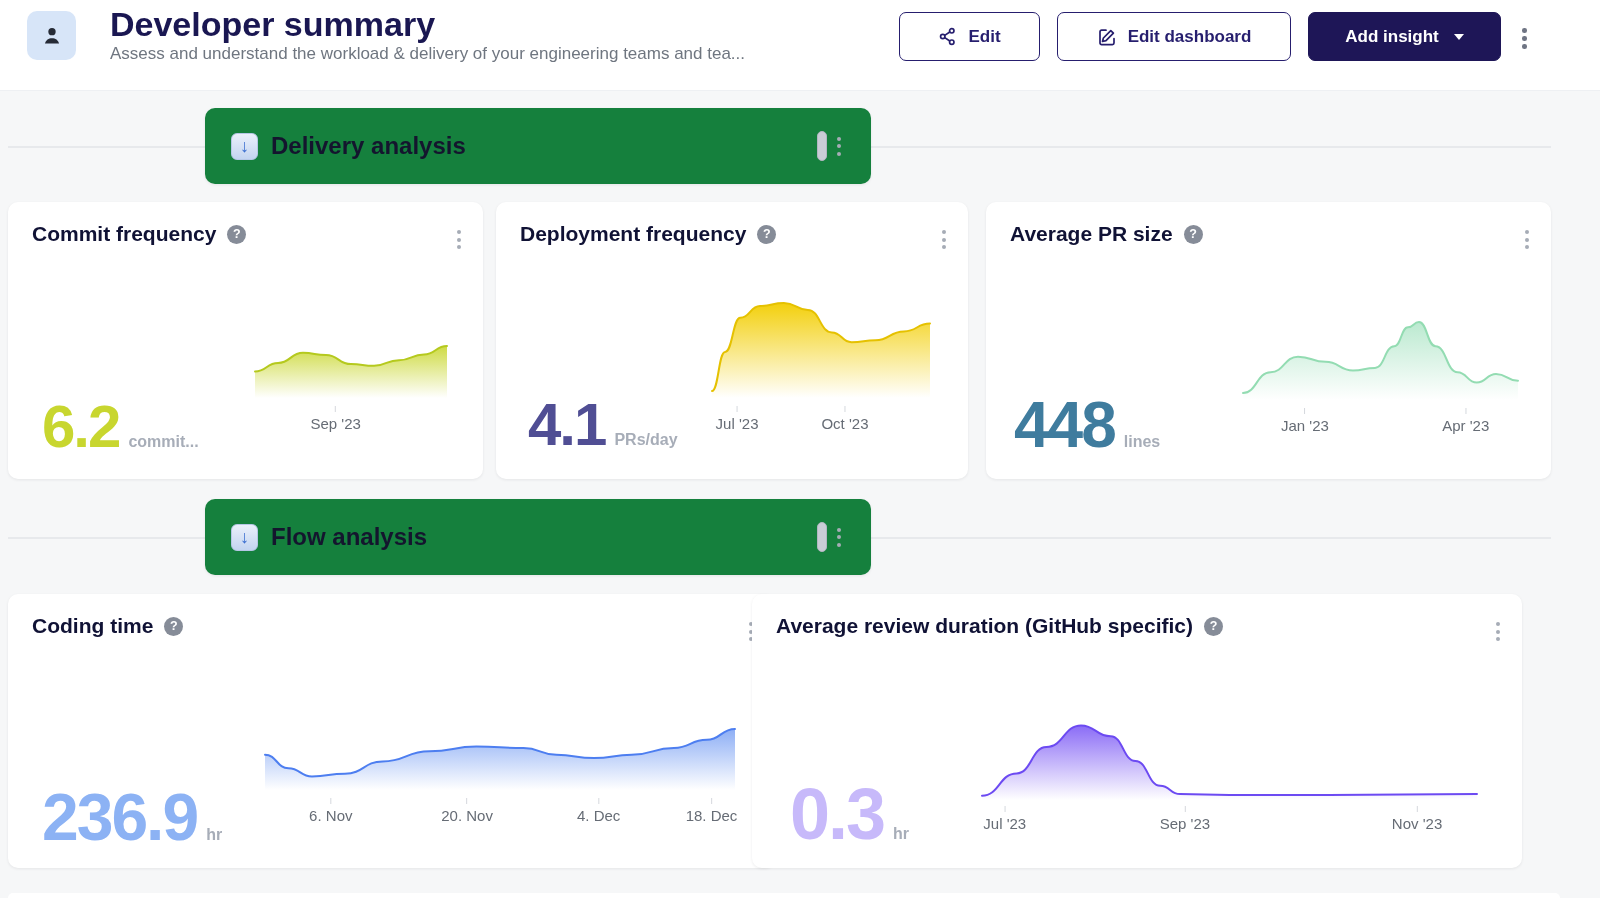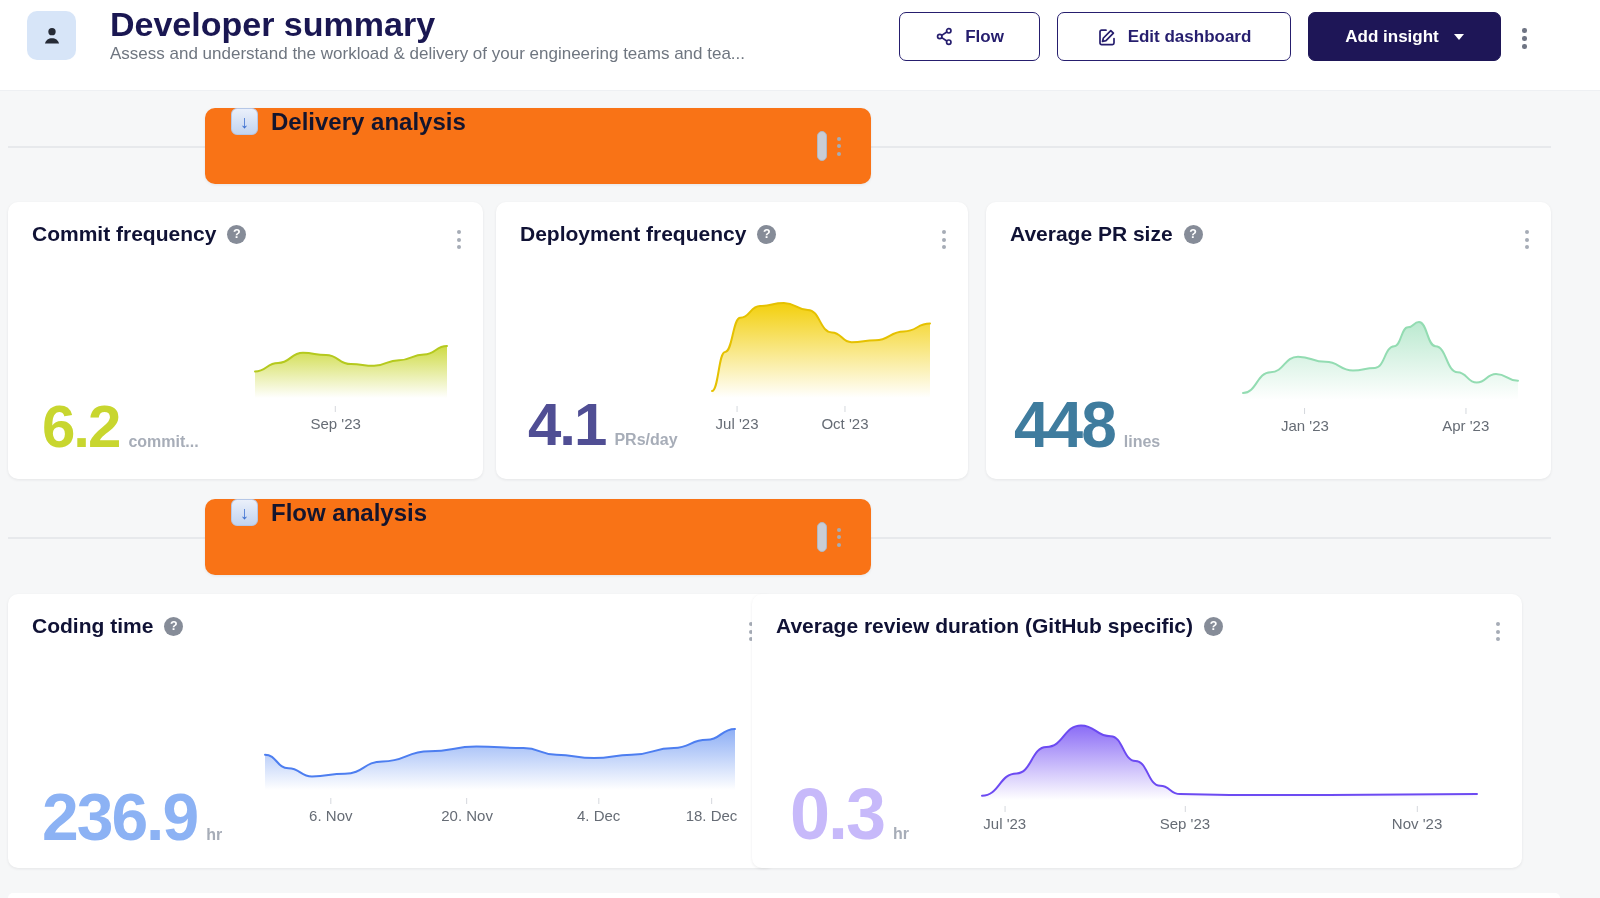--- a/index.html
+++ b/index.html
@@ -19,21 +19,21 @@
   
   .kebab { background:none; border:none; display:flex; flex-direction:column; align-items:center; gap:3.5px; padding:6px 8px; cursor:pointer; }
   .kebab i { width:4px; height:4px; border-radius:50%; background:#a6acb6; display:block; }
   .kebab.on-card { position:absolute; right:14px; top:22px; }
   .header-kebab { position:absolute; left:1514px; top:22px; }
   .header-kebab i { width:4.5px; height:4.5px; background:#6f7584; }
 
   
   .section-row { position:absolute; left:0; width:1600px; height:76px; }
   .section-divider { position:absolute; left:8px; right:49px; top:38px; height:2px; background:#e7e9ec; }
-  .section-card { position:absolute; left:205px; top:0; width:666px; height:76px; background:#f97316; border-radius:10px; box-shadow:0 1px 3px rgba(20,24,40,.08); display:flex; padding:0 22px 0 26px; gap:13px; }
+  .section-card { position:absolute; left:205px; top:0; width:666px; height:76px; background:#15803d; border-radius:10px; box-shadow:0 1px 3px rgba(20,24,40,.08); display:flex; align-items:center; padding:0 22px 0 26px; gap:13px; }
   .emoji-down { width:27px; height:27px; border-radius:6px; background:linear-gradient(180deg,#eaf0fb,#c3d4f0); border:1px solid #b6c7e6; display:flex; align-items:center; justify-content:center; flex:0 0 auto; }
   .emoji-down::before { content:"↓"; color:#3a6ed0; font-weight:700; font-size:18px; line-height:1; }
   .section-title { font-size:24px; font-weight:700; color:#14152e; white-space:nowrap; }
   .section-actions { margin-left:auto; display:flex; align-items:center; gap:2px; }
   .drag-pill { width:10px; height:30px; border-radius:5px; background:#c9cdd6; border:1px solid #b2b7c2; display:inline-block; cursor:grab; }
 
   
   .card { position:absolute; background:#fff; border-radius:10px; box-shadow:0 1px 3px rgba(20,24,40,.08); overflow:hidden; }
   .card-head { position:absolute; left:24px; top:20px; display:flex; align-items:center; gap:11px; }
   .card-title { font-size:21px; font-weight:700; color:#101235; white-space:nowrap; }
@@ -68,21 +68,21 @@
     <button class="btn btn-outline" style="left:899px; width:141px;">
       <span style="display:flex;">
         <svg viewBox="0 0 20 20" width="19" height="19" fill="none" stroke="#261e6e" stroke-width="1.8">
           <circle cx="14.5" cy="4" r="2.3"></circle>
             <circle cx="5" cy="10" r="2.3"></circle>
             <circle cx="14.5" cy="16" r="2.3"></circle>
           <line x1="7.1" y1="8.8" x2="12.4" y2="5.2"></line>
             <line x1="7.1" y1="11.2" x2="12.4" y2="14.8"></line>
         </svg>
       </span>
-      <span>Flow</span>
+      <span>Edit</span>
     </button>
 
     <button class="btn btn-primary" style="left:1308px; width:193px;">
       <span>Add insight</span>
       <span class="caret"></span>
     </button>
 
     <button class="btn btn-outline" style="left:1057px; width:234px;">
       <span style="display:flex;">
         <svg viewBox="0 0 20 20" width="20" height="20" fill="none" stroke="#261e6e" stroke-width="1.7" stroke-linecap="round" stroke-linejoin="round">

